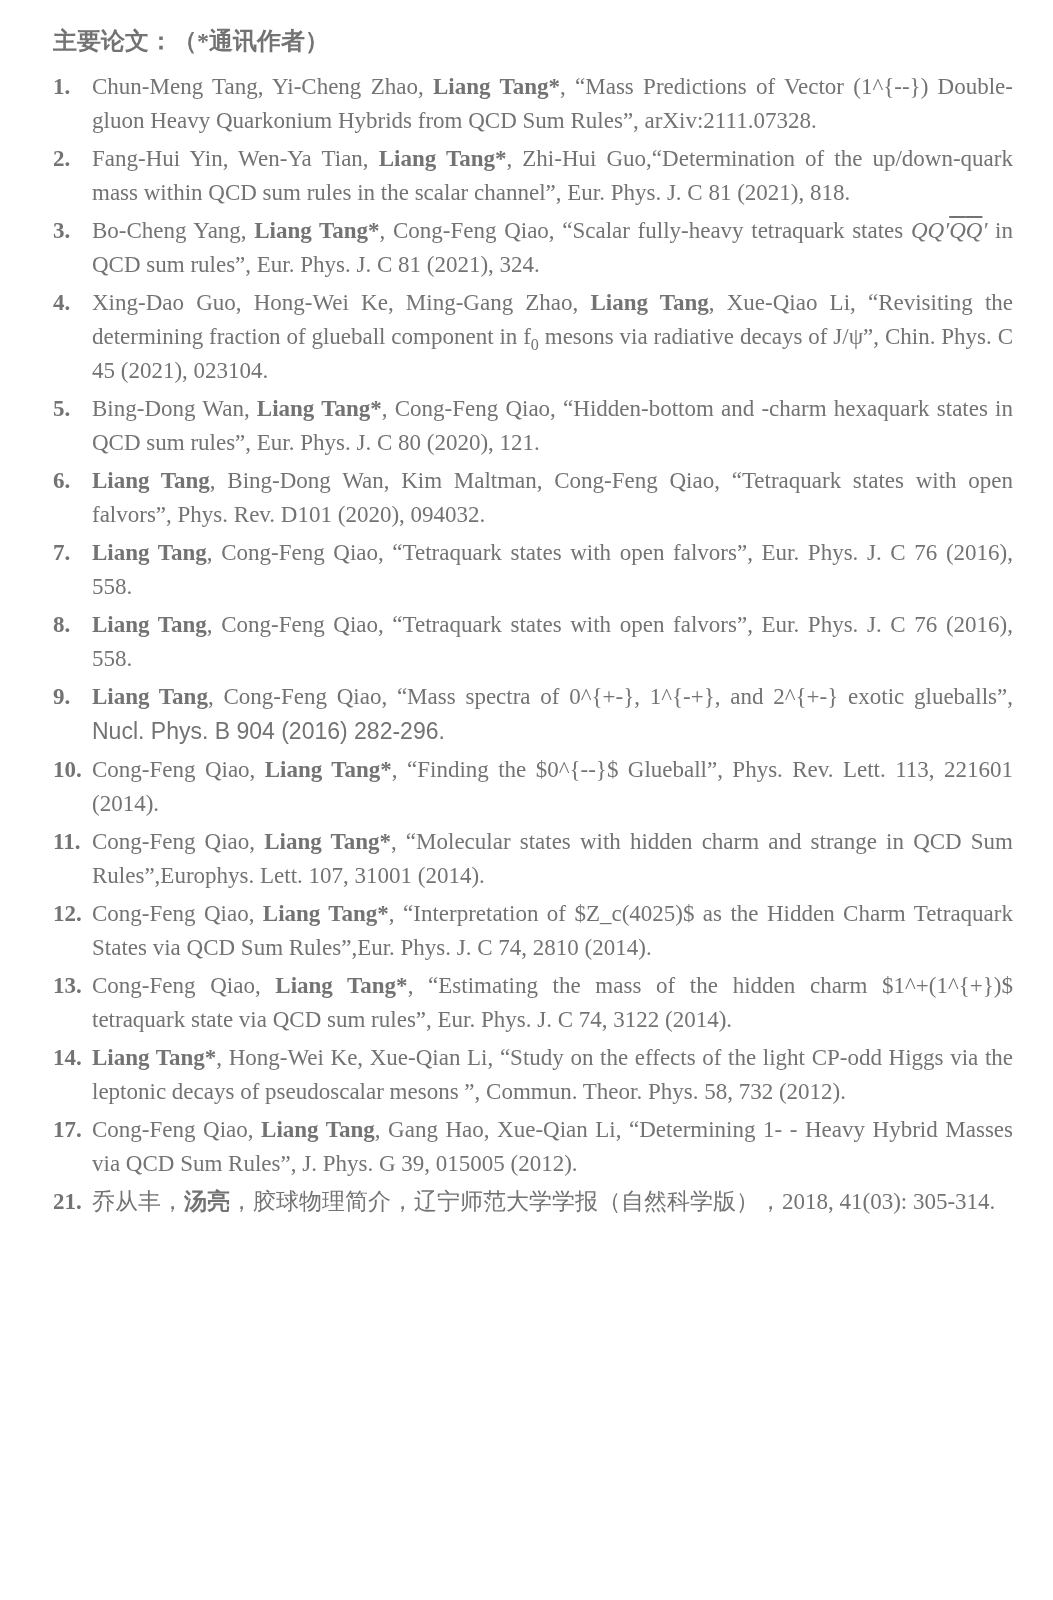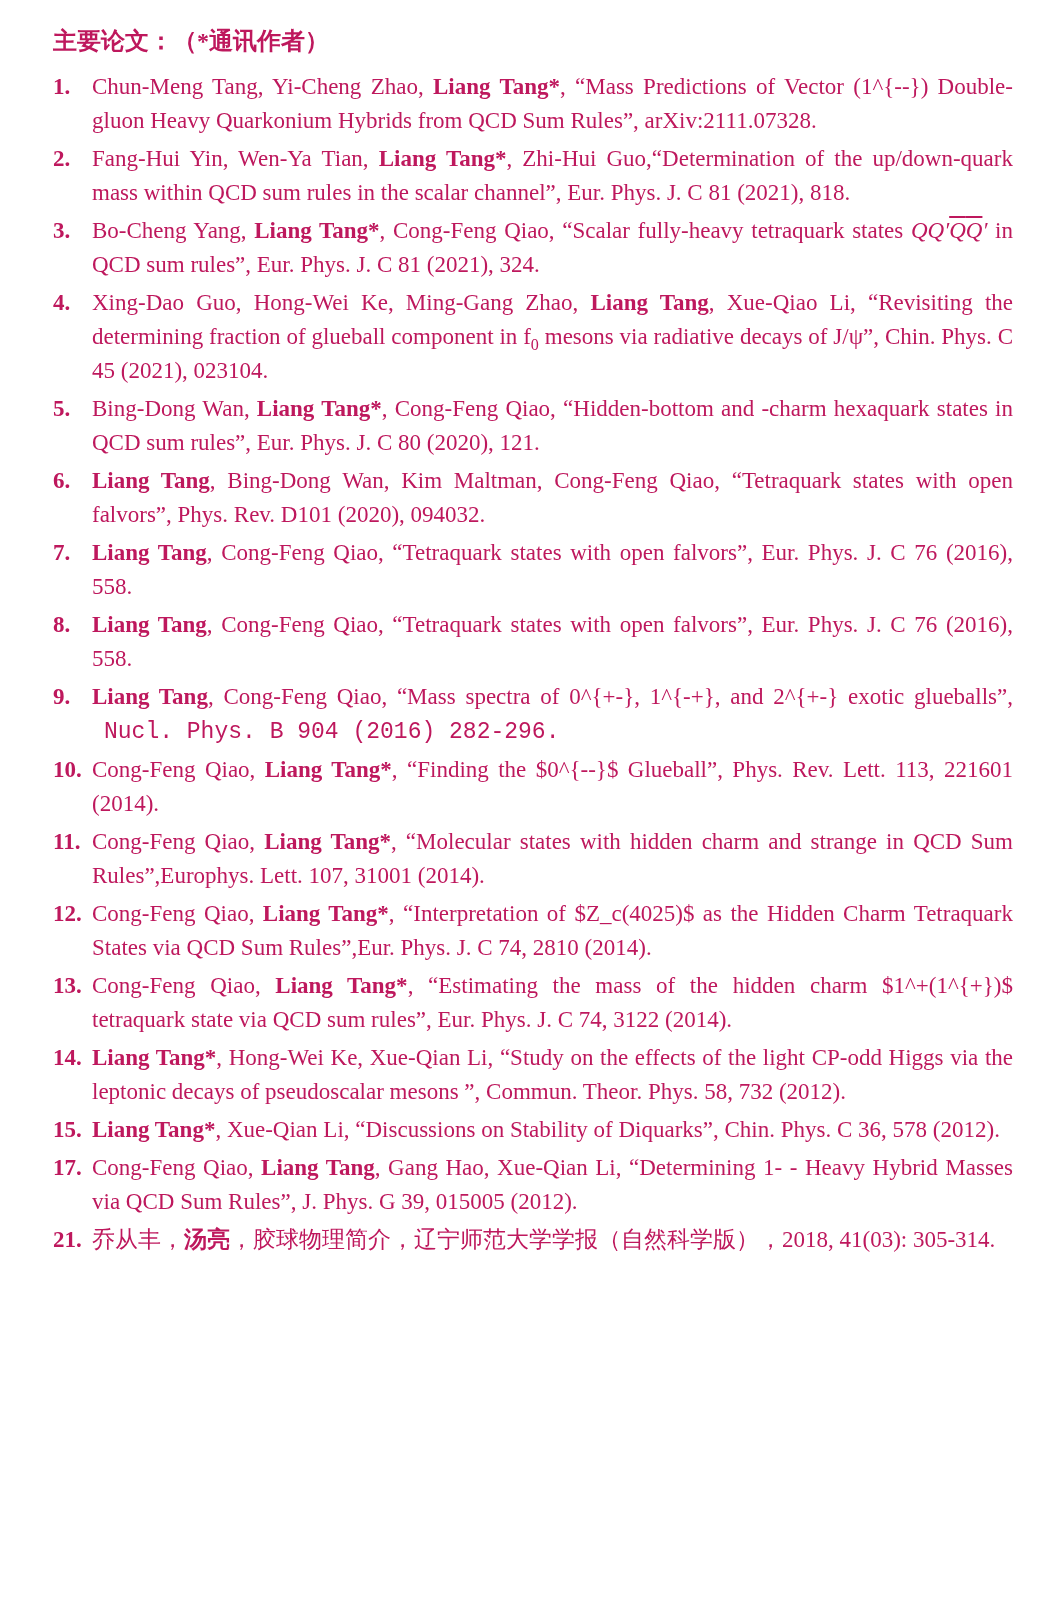--- a/index.html
+++ b/index.html
@@ -8,21 +8,21 @@
     background: #ffffff;
     width: 1053px;
     height: 1600px;
     overflow: hidden;
   }
   .doc {
     box-sizing: border-box;
     width: 1053px;
     height: 1600px;
     padding: 24px 40px 0 53px;
-    color: #be185d;
+    color: #737373;
     font-family: "Liberation Serif", "DejaVu Serif", serif;
     font-size: 23px;
   }
   .doc-header {
     font-weight: bold;
     font-size: 24px;
     line-height: 34px;
     margin-bottom: 12px;
     text-align: left;
   }
@@ -37,21 +37,21 @@
     position: absolute;
     left: 0;
     top: 0;
     font-weight: bold;
     text-align: left;
     width: 36px;
   }
   .seg-b   { font-weight: bold; }
   .seg-i   { font-style: italic; }
   .seg-ol  { text-decoration: overline; }
-  .seg-sans{ font-family: Liberation Mono, monospace; margin-left: 12px; }
+  .seg-sans{ font-family: Liberation Sans, sans-serif; }
   sub { font-size: 70%; line-height: 0; }
 </style>
 </head>
 <body>
 
 <div class="doc">
   <div class="doc-header">主要论文：（*通讯作者）</div>
   <div id="pub-list">
       <div class="entry"><span class="num">1.</span><span>Chun-Meng Tang, Yi-Cheng Zhao, </span><span class="seg-b">Liang Tang*</span><span>, “Mass Predictions of Vector (1^{--}) Double-gluon Heavy Quarkonium Hybrids from QCD Sum Rules”, arXiv:2111.07328.</span></div>
       <div class="entry"><span class="num">2.</span><span>Fang-Hui Yin, Wen-Ya Tian, </span><span class="seg-b">Liang Tang*</span><span>, Zhi-Hui Guo,“Determination of the up/down-quark mass within QCD sum rules in the scalar channel”, Eur. Phys. J. C 81 (2021), 818.</span></div>
@@ -60,17 +60,16 @@
       <div class="entry"><span class="num">5.</span><span>Bing-Dong Wan, </span><span class="seg-b">Liang Tang*</span><span>, Cong-Feng Qiao, “Hidden-bottom and -charm hexaquark states in QCD sum rules”, Eur. Phys. J. C 80 (2020), 121.</span></div>
       <div class="entry"><span class="num">6.</span><span class="seg-b">Liang Tang</span><span>, Bing-Dong Wan, Kim Maltman, Cong-Feng Qiao, “Tetraquark states with open falvors”, Phys. Rev. D101 (2020), 094032.</span></div>
       <div class="entry"><span class="num">7.</span><span class="seg-b">Liang Tang</span><span>, Cong-Feng Qiao, “Tetraquark states with open falvors”, Eur. Phys. J. C 76 (2016), 558.</span></div>
       <div class="entry"><span class="num">8.</span><span class="seg-b">Liang Tang</span><span>, Cong-Feng Qiao, “Tetraquark states with open falvors”, Eur. Phys. J. C 76 (2016), 558.</span></div>
       <div class="entry"><span class="num">9.</span><span class="seg-b">Liang Tang</span><span>, Cong-Feng Qiao, “Mass spectra of 0^{+-}, 1^{-+}, and 2^{+-} exotic glueballs”, </span><span class="seg-sans">Nucl. Phys. B 904 (2016) 282-296.</span></div>
       <div class="entry"><span class="num">10.</span><span>Cong-Feng Qiao, </span><span class="seg-b">Liang Tang*</span><span>, “Finding the $0^{--}$ Glueball”, Phys. Rev. Lett. 113, 221601 (2014).</span></div>
       <div class="entry"><span class="num">11.</span><span>Cong-Feng Qiao, </span><span class="seg-b">Liang Tang*</span><span>, “Molecular states with hidden charm and strange in QCD Sum Rules”,Europhys. Lett. 107, 31001 (2014).</span></div>
       <div class="entry"><span class="num">12.</span><span>Cong-Feng Qiao, </span><span class="seg-b">Liang Tang*</span><span>, “Interpretation of $Z_c(4025)$ as the Hidden Charm Tetraquark States via QCD Sum Rules”,Eur. Phys. J. C 74, 2810 (2014).</span></div>
       <div class="entry"><span class="num">13.</span><span>Cong-Feng Qiao, </span><span class="seg-b">Liang Tang*</span><span>, “Estimating the mass of the hidden charm $1^+(1^{+})$ tetraquark state via QCD sum rules”, Eur. Phys. J. C 74, 3122 (2014).</span></div>
       <div class="entry"><span class="num">14.</span><span class="seg-b">Liang Tang*</span><span>, Hong-Wei Ke, Xue-Qian Li, “Study on the effects of the light CP-odd Higgs via the leptonic decays of pseudoscalar mesons ”, Commun. Theor. Phys. 58, 732 (2012).</span></div>
-      <div class="entry"><span class="num">15.</span><span class="seg-b">Liang Tang*</span><span>, Xue-Qian Li, “Discussions on Stability of Diquarks”, Chin. Phys. C 36, 578 (2012).</span></div>
       <div class="entry"><span class="num">17.</span><span>Cong-Feng Qiao, </span><span class="seg-b">Liang Tang</span><span>, Gang Hao, Xue-Qian Li, “Determining 1- - Heavy Hybrid Masses via QCD Sum Rules”, J. Phys. G 39, 015005 (2012).</span></div>
       <div class="entry"><span class="num">21.</span><span>乔从丰，</span><span class="seg-b">汤亮</span><span>，胶球物理简介，辽宁师范大学学报（自然科学版），2018, 41(03): 305-314.</span></div>
     </div>
 </div>
 
 </body></html>

